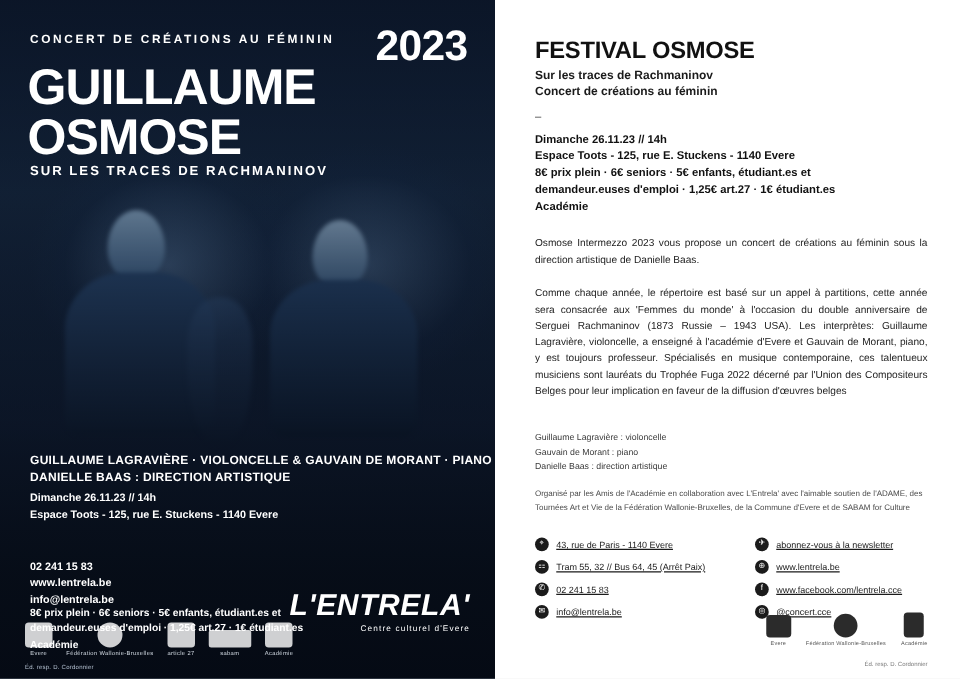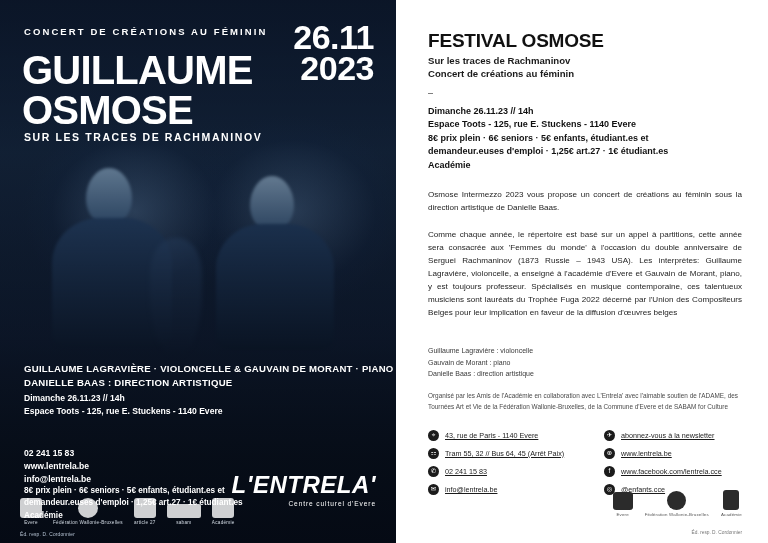--- a/index.html
+++ b/index.html
@@ -200,21 +200,20 @@
       <div class="fig head-b"></div>
       <div class="fig body-b"></div>
     </div>
     <div class="poster-veil"></div>
 
     <div class="poster-content">
 
       <div class="kicker">CONCERT DE CRÉATIONS AU FÉMININ</div>
 
       <div class="date-block">
-        <div class="d1">26.11</div>
         <div class="d2">2023</div>
       </div>
 
       <div class="poster-title">
         <span>GUILLAUME</span>
         <span class="l2">OSMOSE</span>
       </div>
 
       <div class="poster-sub">SUR LES TRACES DE RACHMANINOV</div>
 
@@ -328,21 +327,21 @@
         <div class="crow">
           <span class="cicon">⊕</span>
           <span>www.lentrela.be</span>
         </div>
         <div class="crow">
           <span class="cicon">f</span>
           <span>www.facebook.com/lentrela.cce</span>
         </div>
         <div class="crow">
           <span class="cicon">◎</span>
-          <span>@enfants.cce</span>
+          <span>@concert.cce</span>
         </div>
       </div>
     </div>
 
     <div class="r-logos">
       <div class="r-logo">
         <div class="r-mark"></div>
         <div class="r-cap">Evere</div>
       </div>
       <div class="r-logo">

